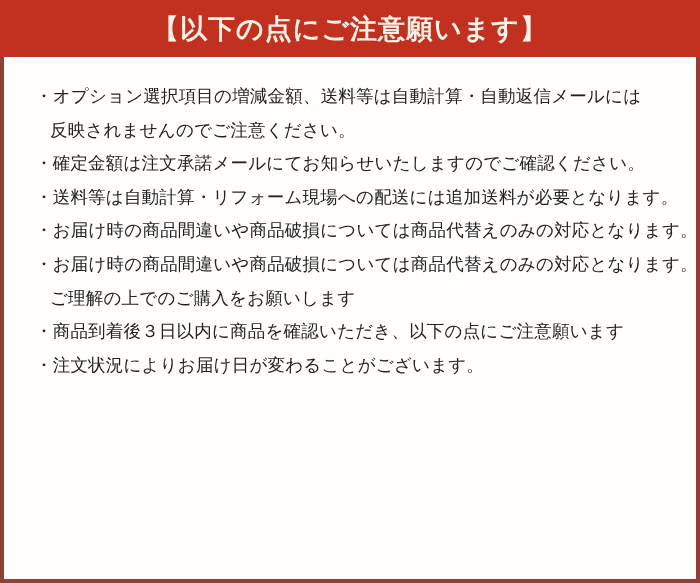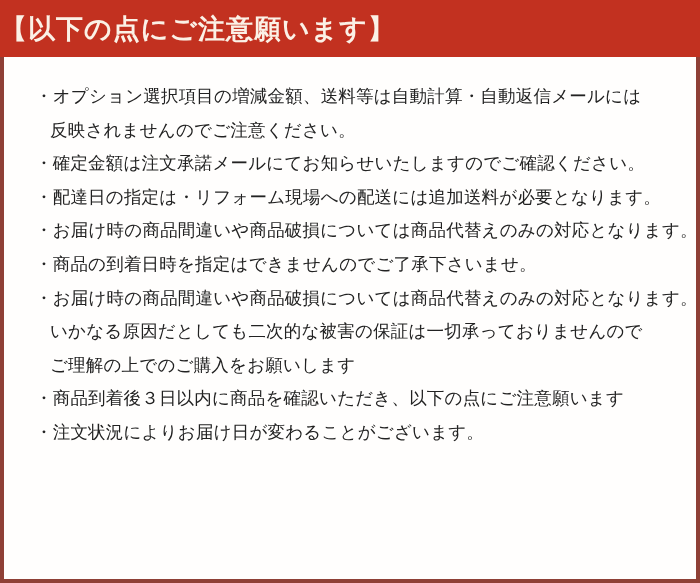--- a/index.html
+++ b/index.html
@@ -16,20 +16,21 @@
     height: 583px;
     font-family: "Liberation Sans", "DejaVu Sans", sans-serif;
     background: var(--body-bg);
     overflow: hidden;
   }
   .header {
     height: 57px;
     background: var(--header-bg);
     display: flex;
     align-items: center;
+    justify-content: center;
   }
   .header .title {
     color: var(--header-text);
     font-size: 27px;
     font-weight: bold;
     letter-spacing: 1px;
     white-space: nowrap;
   }
   .body {
     height: 526px;
@@ -53,22 +54,20 @@
 <body>
 
 <div class="page">
   <div class="header">
     <span class="title">【以下の点にご注意願います】</span>
   </div>
   <div class="body">
     <div class="note-line">・オプション選択項目の増減金額、送料等は自動計算・自動返信メールには</div>
     <div class="note-line indent">反映されませんのでご注意ください。</div>
     <div class="note-line">・確定金額は注文承諾メールにてお知らせいたしますのでご確認ください。</div>
-    <div class="note-line">・配達日の指定は・リフォーム現場への配送には追加送料が必要となります。</div>
+    <div class="note-line">・送料等は自動計算・リフォーム現場への配送には追加送料が必要となります。</div>
     <div class="note-line">・お届け時の商品間違いや商品破損については商品代替えのみの対応となります。</div>
-    <div class="note-line">・商品の到着日時を指定はできませんのでご了承下さいませ。</div>
     <div class="note-line">・お届け時の商品間違いや商品破損については商品代替えのみの対応となります。</div>
-    <div class="note-line indent">いかなる原因だとしても二次的な被害の保証は一切承っておりませんので</div>
     <div class="note-line indent">ご理解の上でのご購入をお願いします</div>
     <div class="note-line">・商品到着後３日以内に商品を確認いただき、以下の点にご注意願います</div>
     <div class="note-line">・注文状況によりお届け日が変わることがございます。</div>
   </div>
 </div>
 
 </body></html>

